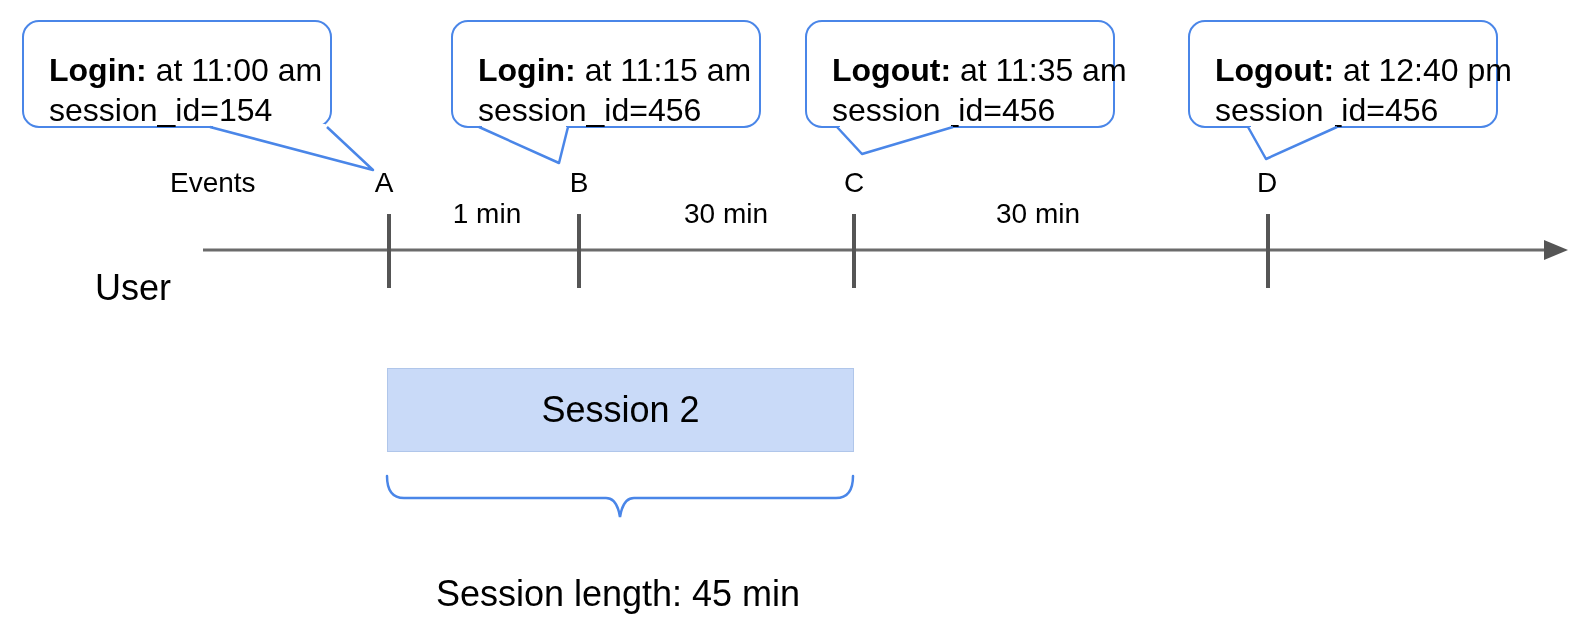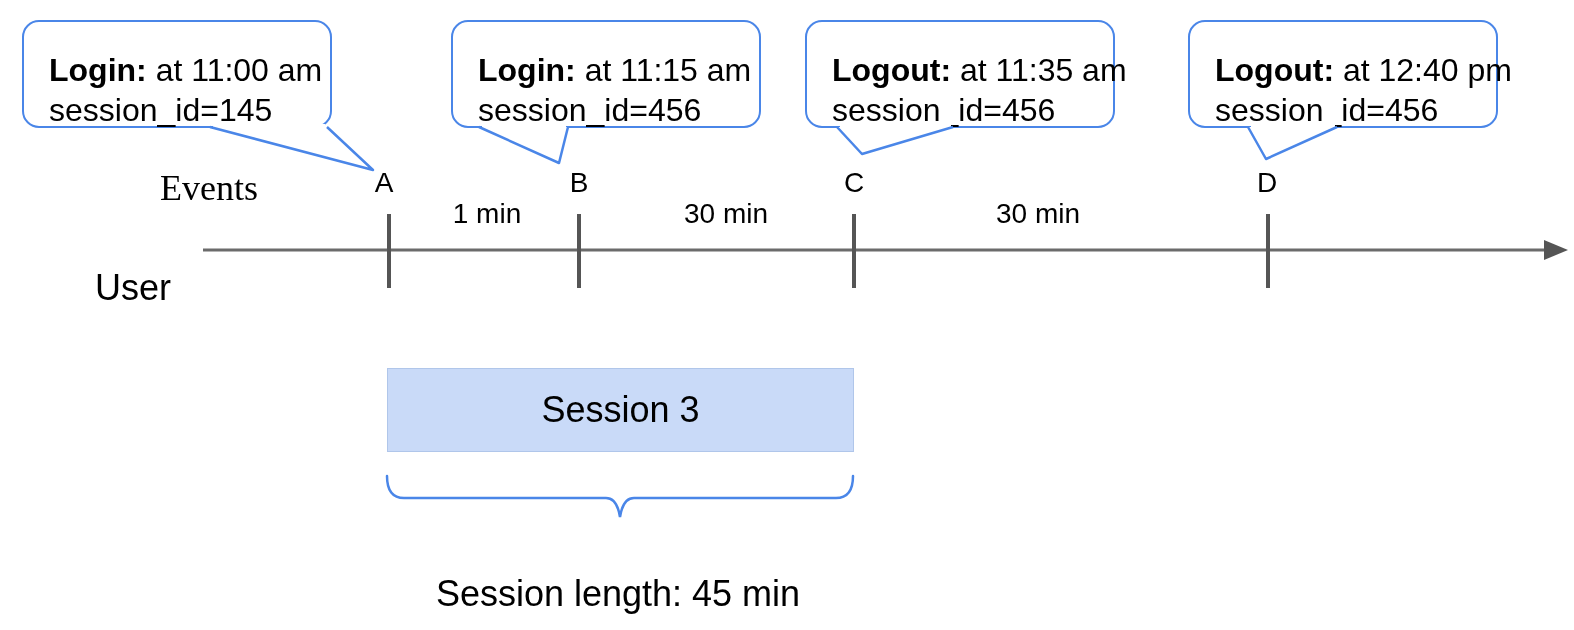--- a/index.html
+++ b/index.html
@@ -14,21 +14,21 @@
     border:2.5px solid #4a86e8; border-radius:17px;
     padding:28px 0 0 25px; font-size:32px; line-height:40px;
     z-index:1; white-space:nowrap;
   }
   .callout .kw { font-weight:bold; }
   .c1 { left:22px; }  .c2 { left:418px;margin-left:33px; }  .c3 { left:805px; }  .c4 { left:1188px; }
   
   .overlay { position:absolute; left:0; top:0; z-index:2; }
   
   .lbl { position:absolute; z-index:3; white-space:nowrap; }
-  .events-lbl { left:160px; top:167px; font-size:36px;font-family:Liberation Serif, serif; }
+  .events-lbl { left:170px; top:167px; font-size:28px; }
   .evt { top:167px; font-size:28px; transform:translateX(-50%); }
   .evtA { left:384px; } .evtB { left:579px; } .evtC { left:854px; } .evtD { left:1267px; }
   .ivl { top:197px; font-size:28px; line-height:33px; transform:translateX(-50%); }
   .ivl1 { left:487px; } .ivl2 { left:726px; } .ivl3 { left:1038px; }
   .user-lbl { left:95px; top:234px; font-size:36px;margin-top:33px; }
   
   .session-box {
     position:absolute; left:387px; top:368px; width:467px; height:84px;
     box-sizing:border-box; background:#c9daf8;
     border:1px solid rgba(130,160,210,0.35);
@@ -37,21 +37,21 @@
   }
   .session-length { left:618px; top:573px; font-size:36px; transform:translateX(-50%); }
 </style>
 </head>
 <body>
 
 <div class="canvas">
 
   <div class="callout c1">
     <div><span class="kw">Login:</span><span> at 11:00 am</span></div>
-    <div>session_id=145</div>
+    <div>session_id=154</div>
   </div>
   <div class="callout c2">
     <div><span class="kw">Login:</span><span> at 11:15 am</span></div>
     <div>session_id=456</div>
   </div>
   <div class="callout c3">
     <div><span class="kw">Logout:</span><span> at 11:35 am</span></div>
     <div>session_id=456</div>
   </div>
   <div class="callout c4">
@@ -86,17 +86,17 @@
   <div class="lbl evt evtA">A</div>
   <div class="lbl evt evtB">B</div>
   <div class="lbl evt evtC">C</div>
   <div class="lbl evt evtD">D</div>
   <div class="lbl ivl ivl1">1 min</div>
   <div class="lbl ivl ivl2">30 min</div>
   <div class="lbl ivl ivl3">30 min</div>
   <div class="lbl user-lbl">User</div>
 
   <div class="session-box">
-    <span>Session 3</span>
+    <span>Session 2</span>
   </div>
   <div class="lbl session-length">Session length: 45 min</div>
 
 </div>
 
 </body></html>

